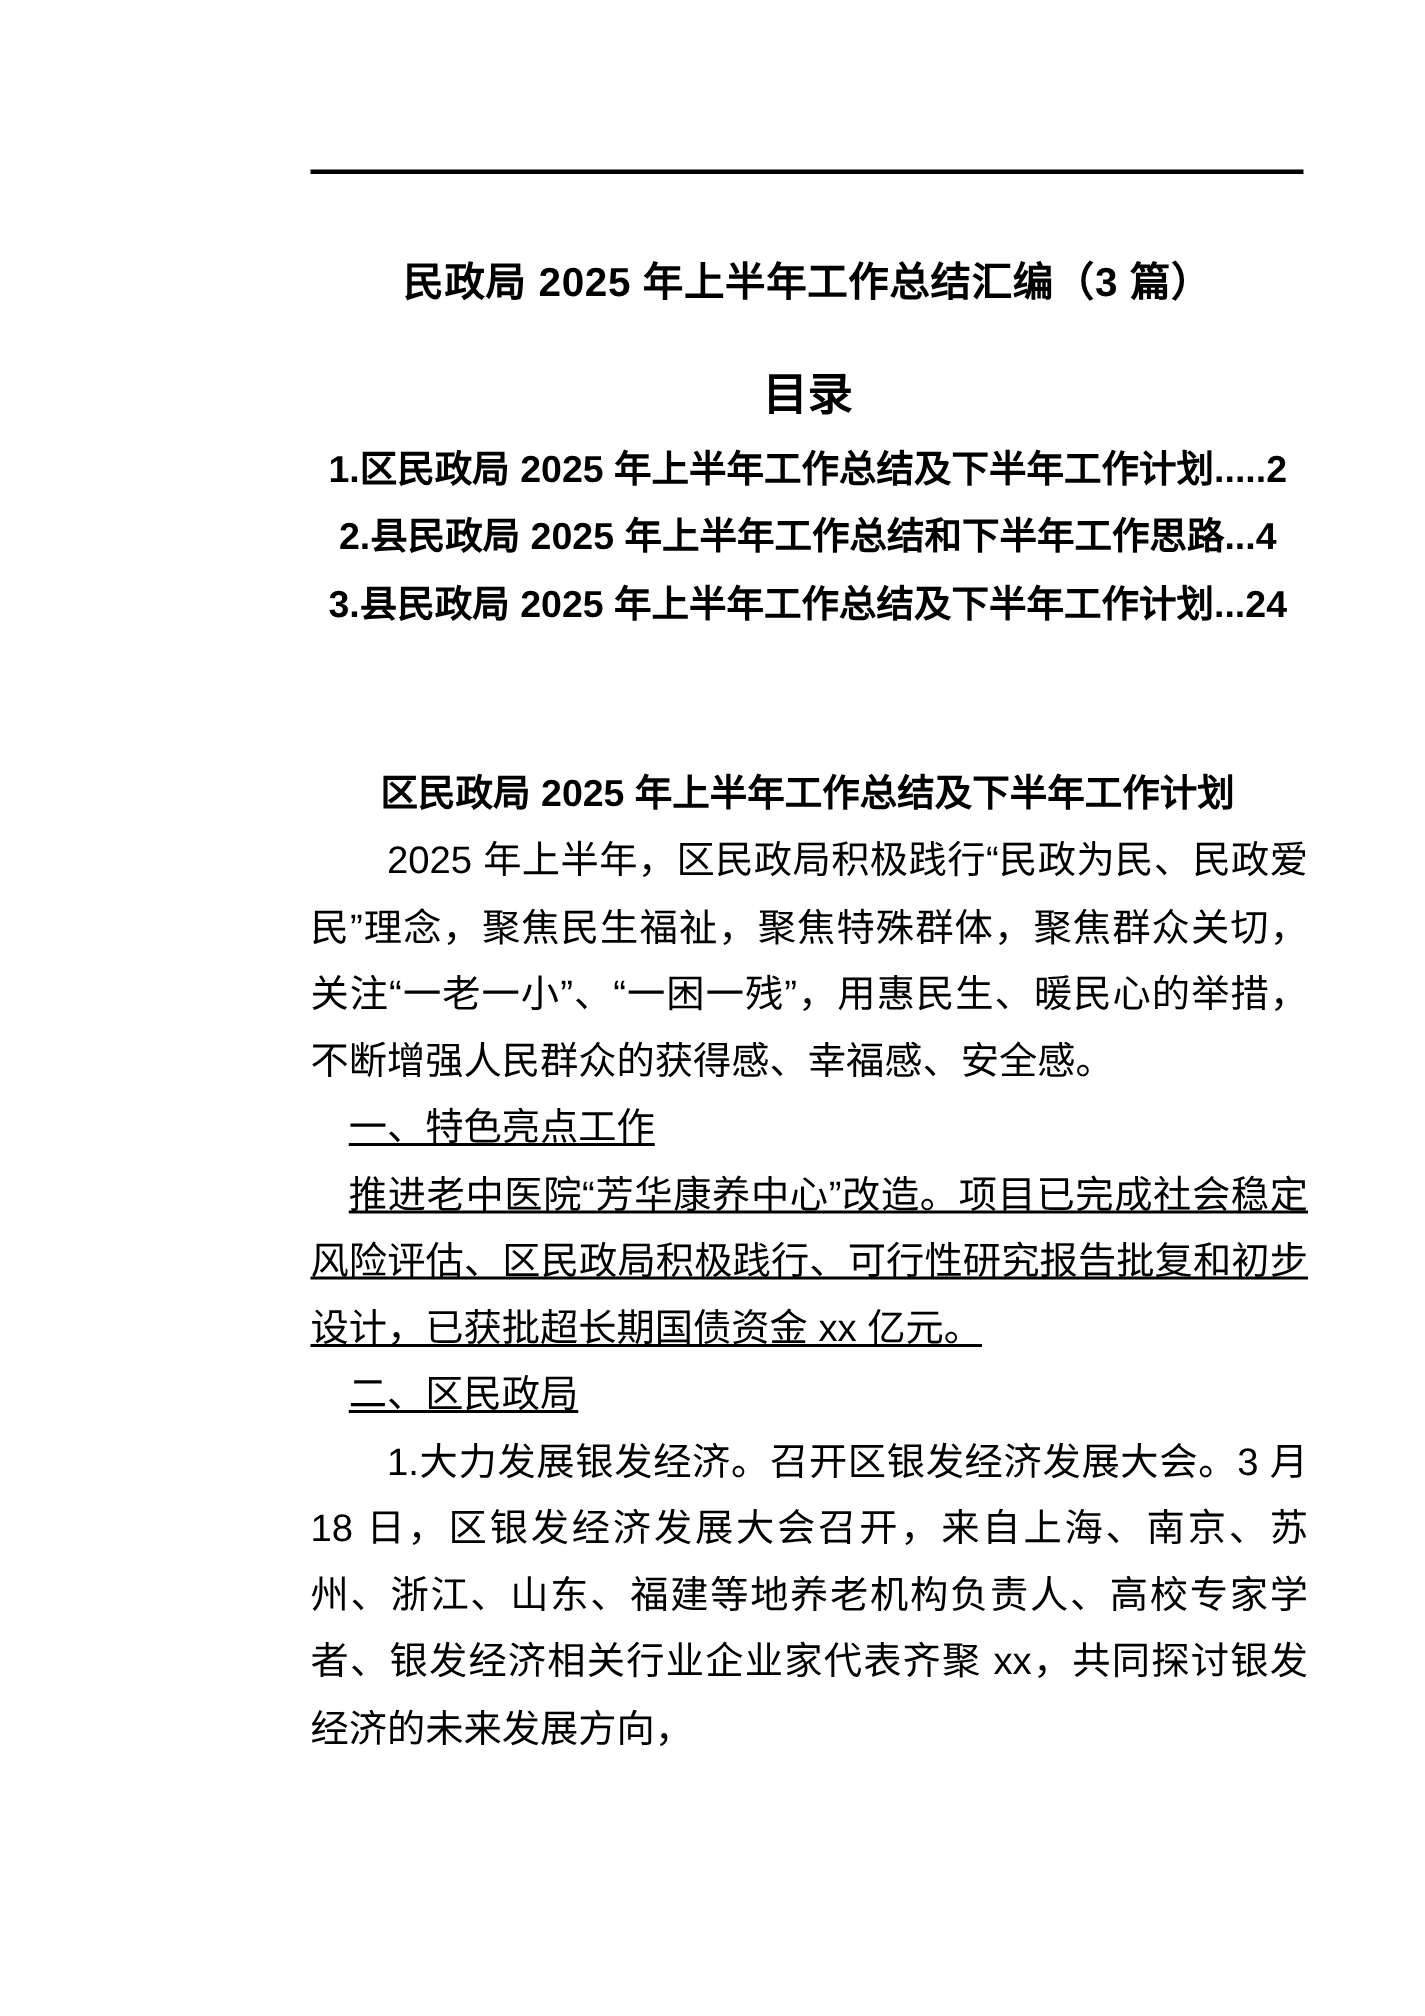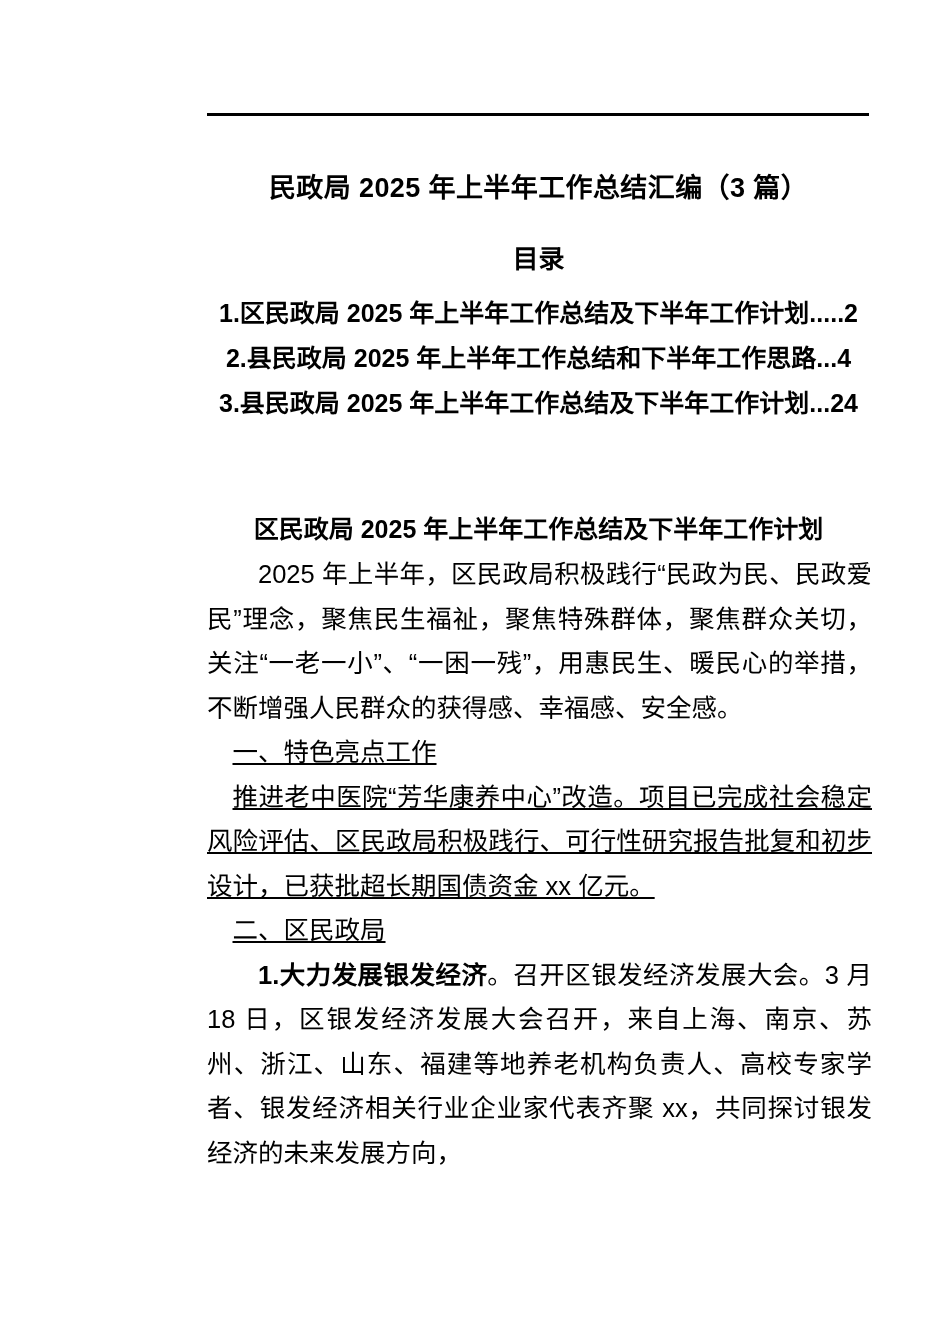--- a/index.html
+++ b/index.html
@@ -46,23 +46,22 @@
     white-space: nowrap;
   }
 
   
   .toc-heading {
     position: absolute;
     left: 145px;
     top: 222px;
     width: 663px;
     text-align: center;
-    font-size: 26px;
+    font-size: 30px;
     line-height: 34px;
-    font-family: Liberation Mono, monospace;
   }
 
   
   .toc-list {
     position: absolute;
     left: 145px;
     top: 291px;
     width: 663px;
     margin: 0;
     padding: 0;
@@ -110,21 +109,21 @@
     letter-spacing: 0px;
   }
   .para.indent {
     text-indent: 2em;
   }
   .para.indent-1 {
     text-indent: 1em;
     text-decoration: underline;
   }
   .bold {
-    font-weight: bold;
+    font-weight: normal;
   }
 </style>
 </head>
 <body>
 
 <div class="page">
 
   <div class="header-rule"></div>
 
   <h1 class="doc-title">民政局 2025 年上半年工作总结汇编（3 篇）</h1>

